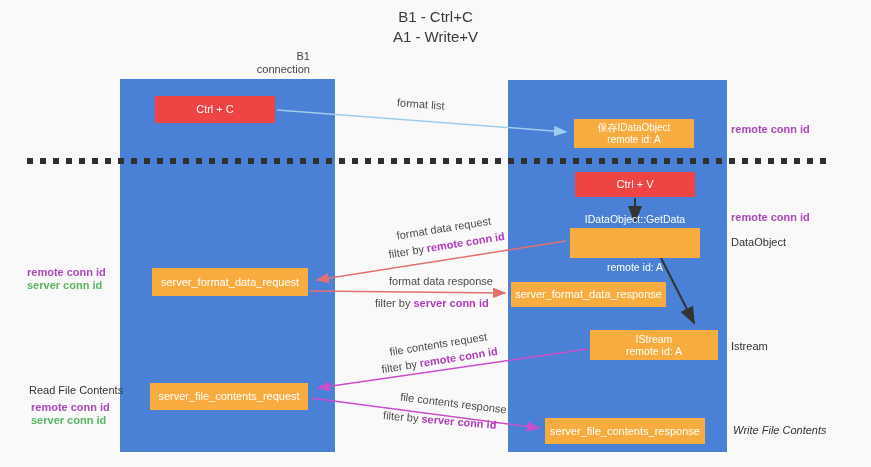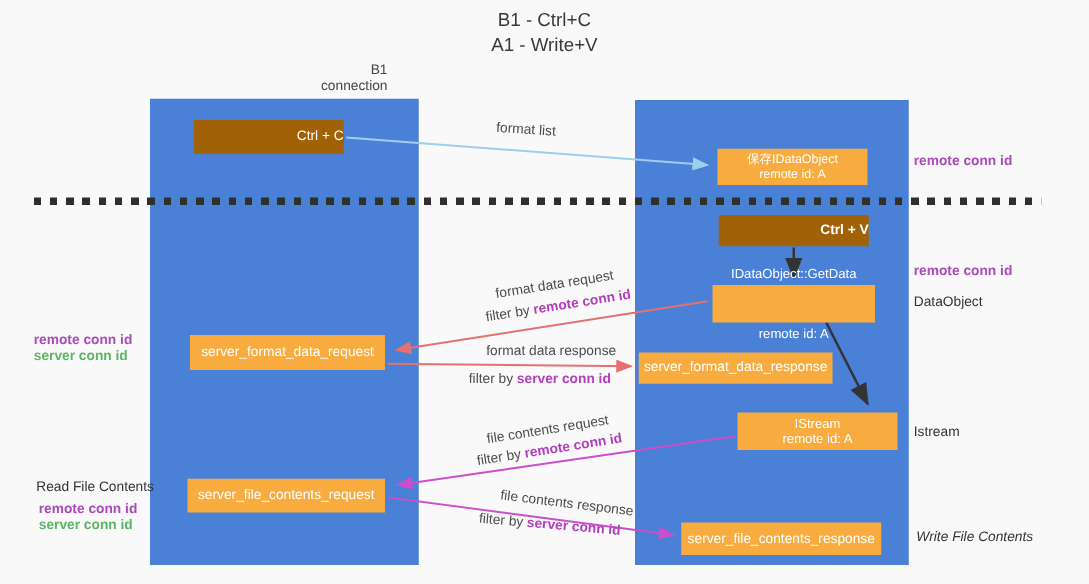--- a/index.html
+++ b/index.html
@@ -16,26 +16,26 @@
 
   .lane { position:absolute; background:#4a80d5; }
   #lane-left  { left:120px; top:79px;  width:215px; height:373px; }
   #lane-right { left:508px; top:80px;  width:219px; height:372px; }
 
   .dashline { position:absolute; left:27px; top:158px; width:806px; height:6px;
               background:repeating-linear-gradient(90deg,#2f2f2f 0 6px,transparent 6px 13px); }
 
   .node { position:absolute; display:flex; flex-direction:column; align-items:center;
           justify-content:center; text-align:center; color:#fff; font-size:11px; line-height:13px; }
-  .green  { background:#a16207;align-items:flex-end; }
+  .green  { background:#ef4444; }
   .orange { background:#f8ac40; }
 
   #n-ctrlc   { left:155px; top:96px;  width:120px; height:27px; }
   #n-saveobj { left:574px; top:119px; width:120px; height:29px; font-size:10px; line-height:12px; }
-  #n-ctrlv   { left:575px; top:172px; width:120px; height:25px;font-weight:bold; }
+  #n-ctrlv   { left:575px; top:172px; width:120px; height:25px; }
   #n-getdata { left:570px; top:228px; width:130px; height:30px; font-size:10.5px; line-height:12px;gap:36px; }
   #n-sfdreq  { left:152px; top:268px; width:156px; height:28px; }
   #n-sfdresp { left:511px; top:282px; width:155px; height:25px; }
   #n-istream { left:590px; top:330px; width:128px; height:30px; font-size:10.5px; line-height:12px; }
   #n-sfcreq  { left:150px; top:383px; width:158px; height:27px; }
   #n-sfcresp { left:545px; top:418px; width:160px; height:26px; }
 
   .side { position:absolute; font-size:11px; line-height:13px; color:#333; white-space:nowrap; }
   .purple { color:#a94ab8; font-weight:bold; }
   .greentx { color:#5bb563; font-weight:bold; }

